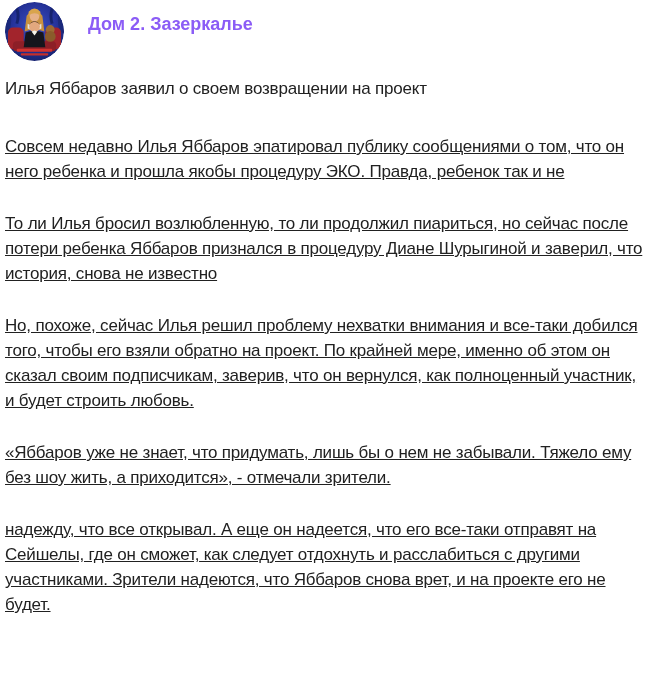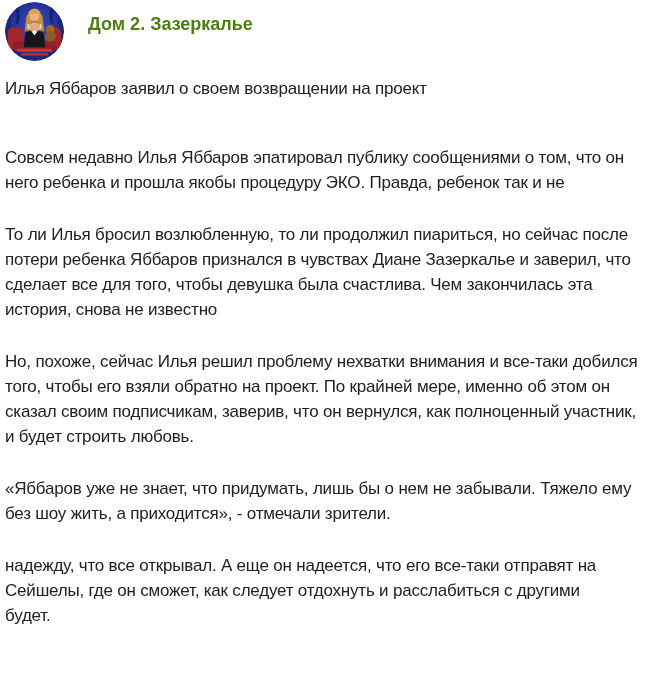--- a/index.html
+++ b/index.html
@@ -35,41 +35,42 @@
     flex: 0 0 auto;
     cursor: pointer;
   }
   .avatar svg { display: block; width: 59px; height: 59px; }
   .group-name {
     margin-left: 24px;
     position: relative;
     top: -7px;
     font-size: 18px;
     font-weight: 700;
-    color: #4d7c0f;
+    color: #8b5cf6;
     text-decoration: none;
     cursor: pointer;
   }
   .article {
     font-size: 17px;
     line-height: 25px;
     letter-spacing: -0.2px;
     color: #212121;
   }
   .heading {
-    margin: 15px 0 44px 0;
+    margin: 15px 0 33px 0;
     font-size: 17px;
     font-weight: 400;
     line-height: 25px;
   }
   .paragraph {
     margin: 0 0 27px 0;
   }
   .line {
     white-space: nowrap;
+    text-decoration: underline;
   }
 </style>
 </head>
 <body>
 
 <div class="post">
 
   <div class="post-header">
     <div class="avatar">
       <svg viewBox="0 0 60 60">
@@ -114,37 +115,37 @@
 
     <div class="heading">Илья Яббаров заявил о своем возвращении на проект</div>
 
     <div class="paragraph">
       <div class="line">Совсем недавно Илья Яббаров эпатировал публику сообщениями о том, что он</div>
       <div class="line">него ребенка и прошла якобы процедуру ЭКО. Правда, ребенок так и не</div>
     </div>
 
     <div class="paragraph">
       <div class="line">То ли Илья бросил возлюбленную, то ли продолжил пиариться, но сейчас после</div>
-      <div class="line">потери ребенка Яббаров признался в чувствах Диане Зазеркалье и заверил, что</div>
-      <div class="line">сделает все для того, чтобы девушка была счастлива. Чем закончилась эта</div>
+      <div class="line">потери ребенка Яббаров признался в процедуру Диане Шурыгиной и заверил, что</div>
       <div class="line">история, снова не известно</div>
     </div>
 
     <div class="paragraph">
       <div class="line">Но, похоже, сейчас Илья решил проблему нехватки внимания и все-таки добился</div>
       <div class="line">того, чтобы его взяли обратно на проект. По крайней мере, именно об этом он</div>
       <div class="line">сказал своим подписчикам, заверив, что он вернулся, как полноценный участник,</div>
       <div class="line">и будет строить любовь.</div>
     </div>
 
     <div class="paragraph">
       <div class="line">«Яббаров уже не знает, что придумать, лишь бы о нем не забывали. Тяжело ему</div>
       <div class="line">без шоу жить, а приходится», - отмечали зрители.</div>
     </div>
 
     <div class="paragraph">
       <div class="line">надежду, что все открывал. А еще он надеется, что его все-таки отправят на</div>
       <div class="line">Сейшелы, где он сможет, как следует отдохнуть и расслабиться с другими</div>
+      <div class="line">участниками. Зрители надеются, что Яббаров снова врет, и на проекте его не</div>
       <div class="line">будет.</div>
     </div>
 
   </div>
 </div>
 
 </body></html>

